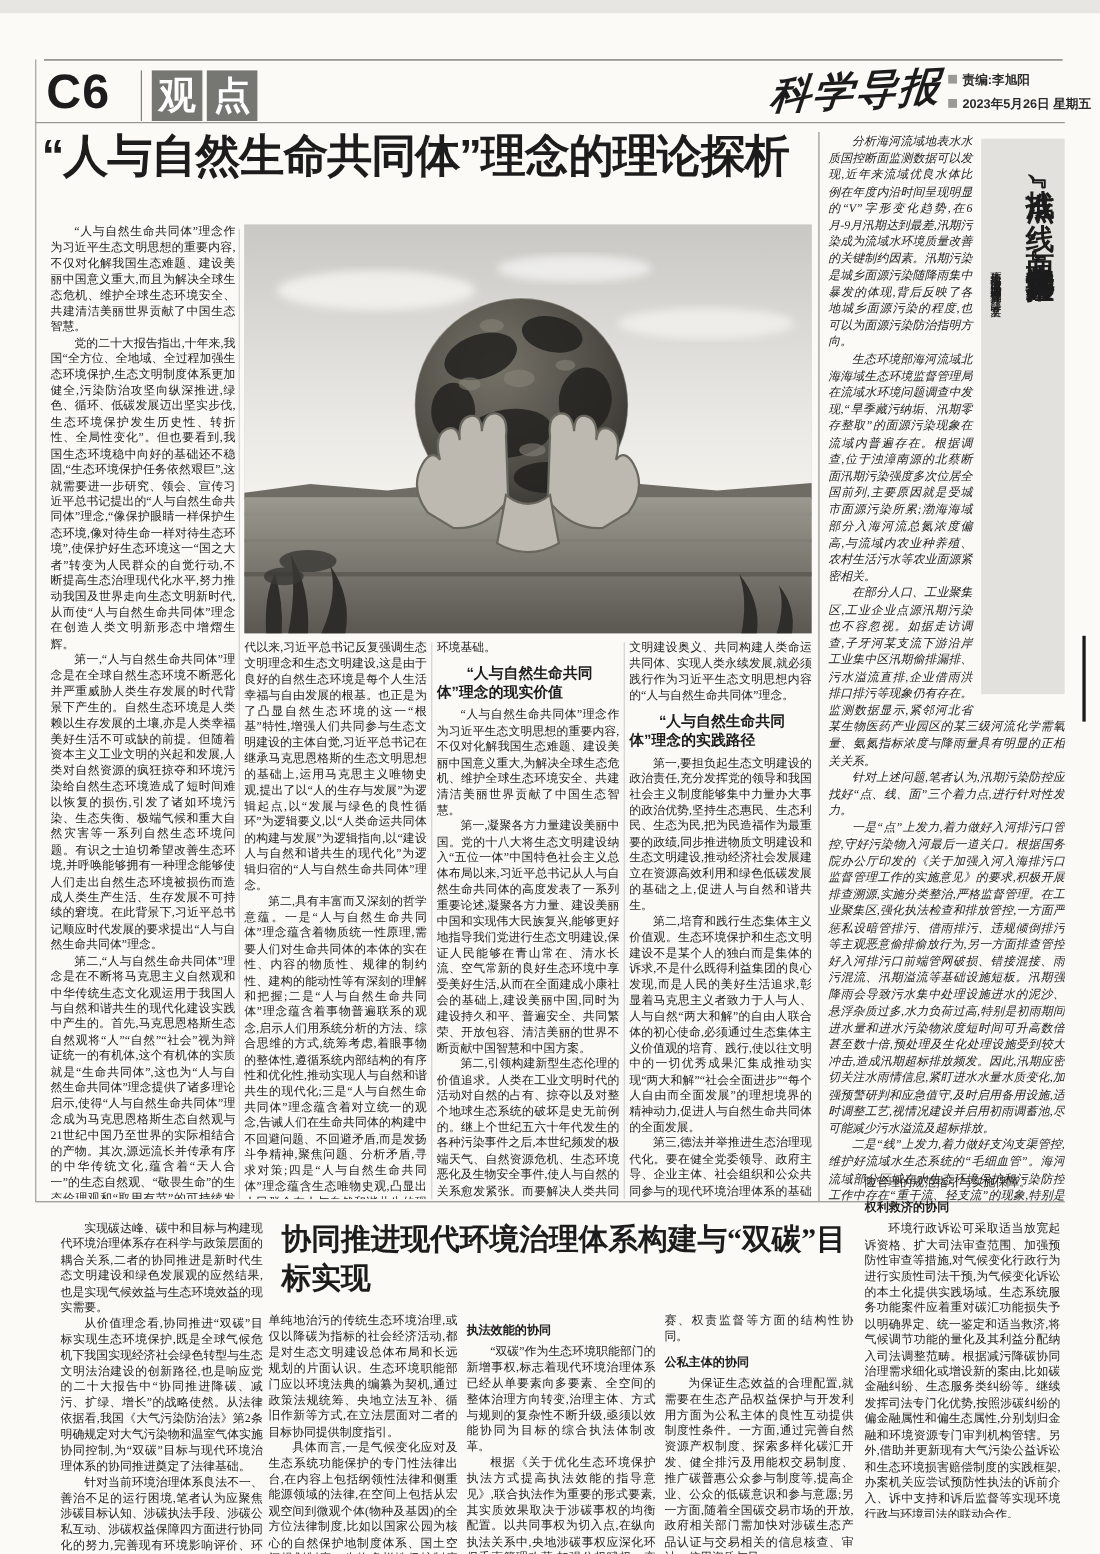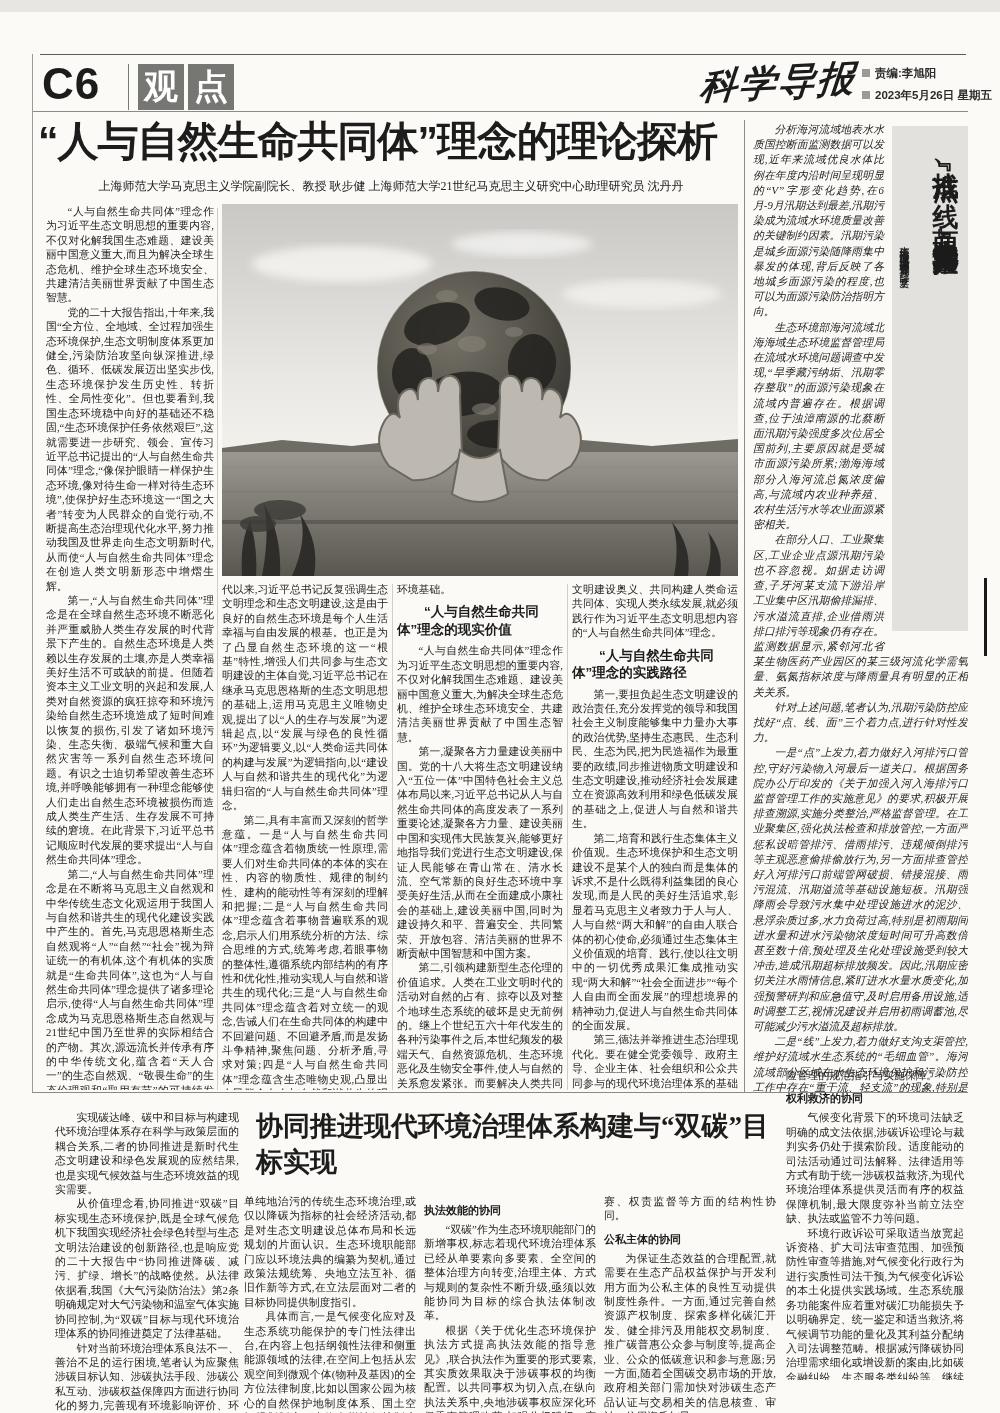--- a/index.html
+++ b/index.html
@@ -81,21 +81,20 @@
   <div id="masthead">科学导报</div>
   <div id="head-info">
     <div><span class="sq"></span><span>责编:李旭阳</span></div>
     <div><span class="sq"></span><span>2023年5月26日  星期五</span></div>
   </div>
   <div class="hair" id="head-rule"></div>
   <div class="hair" id="left-edge"></div>
   <div id="edge-mark"></div>
 
   <div id="main-headline">“人与自然生命共同体”理念的理论探析</div>
-  <div id="main-byline">上海师范大学马克思主义学院副院长、教授  耿步健    上海师范大学21世纪马克思主义研究中心助理研究员  沈丹丹</div>
 
   <div class="col" id="mcol1">
       <div class="blk-p">“人与自然生命共同体”理念作为习近平生态文明思想的重要内容,不仅对化解我国生态难题、建设美丽中国意义重大,而且为解决全球生态危机、维护全球生态环境安全、共建清洁美丽世界贡献了中国生态智慧。</div>
       <div class="blk-p">党的二十大报告指出,十年来,我国“全方位、全地域、全过程加强生态环境保护,生态文明制度体系更加健全,污染防治攻坚向纵深推进,绿色、循环、低碳发展迈出坚实步伐,生态环境保护发生历史性、转折性、全局性变化”。但也要看到,我国生态环境稳中向好的基础还不稳固,“生态环境保护任务依然艰巨”,这就需要进一步研究、领会、宣传习近平总书记提出的“人与自然生命共同体”理念,“像保护眼睛一样保护生态环境,像对待生命一样对待生态环境”,使保护好生态环境这一“国之大者”转变为人民群众的自觉行动,不断提高生态治理现代化水平,努力推动我国及世界走向生态文明新时代,从而使“人与自然生命共同体”理念在创造人类文明新形态中增熠生辉。</div>
       <div class="blk-p">第一,“人与自然生命共同体”理念是在全球自然生态环境不断恶化并严重威胁人类生存发展的时代背景下产生的。自然生态环境是人类赖以生存发展的土壤,亦是人类幸福美好生活不可或缺的前提。但随着资本主义工业文明的兴起和发展,人类对自然资源的疯狂掠夺和环境污染给自然生态环境造成了短时间难以恢复的损伤,引发了诸如环境污染、生态失衡、极端气候和重大自然灾害等一系列自然生态环境问题。有识之士迫切希望改善生态环境,并呼唤能够拥有一种理念能够使人们走出自然生态环境被损伤而造成人类生产生活、生存发展不可持续的窘境。在此背景下,习近平总书记顺应时代发展的要求提出“人与自然生命共同体”理念。</div>
       <div class="blk-p">第二,“人与自然生命共同体”理念是在不断将马克思主义自然观和中华传统生态文化观运用于我国人与自然和谐共生的现代化建设实践中产生的。首先,马克思恩格斯生态自然观将“人”“自然”“社会”视为辩证统一的有机体,这个有机体的实质就是“生命共同体”,这也为“人与自然生命共同体”理念提供了诸多理论启示,使得“人与自然生命共同体”理念成为马克思恩格斯生态自然观与21世纪中国乃至世界的实际相结合的产物。其次,源远流长并传承有序的中华传统文化,蕴含着“天人合一”的生态自然观、“敬畏生命”的生态伦理观和“取用有节”的可持续发展观,共同构成了中华传统生态文化,为“人与自然生命共同体”理念提供了丰富的思想滋养。</div>
     </div>
 
   <div id="photo">
     <svg width="516" height="372" viewBox="0 0 516 372">
@@ -219,17 +218,16 @@
       <div class="blk-p">根据《关于优化生态环境保护执法方式提高执法效能的指导意见》,联合执法作为重要的形式要素,其实质效果取决于涉碳事权的均衡配置。以共同事权为切入点,在纵向执法关系中,央地涉碳事权应深化环保垂直管理改革,加强分权赋权、变通激励和权责监管。依据资源禀赋和特色产业,在具有地缘或经济关联地区形成平等互惠、开放共赢的区域协调发展模式。在横向执法关系中,应混合运用硬性约束和软性激励措施对跨地区跨部门的涉碳共同事权进行优化配置。除了基于能源供需关系展开的区际协作或补偿活动,还包括在执法联动、信息共享、争议解决等方面的程序性协同,以及执法竞</div>
     </div>
   <div class="bcol" id="bcol4">
       <div class="blk-c">赛、权责监督等方面的结构性协同。</div>
       <div class="blk-h bottom-h">公私主体的协同</div>
       <div class="blk-p">为保证生态效益的合理配置,就需要在生态产品权益保护与开发利用方面为公私主体的良性互动提供制度性条件。一方面,通过完善自然资源产权制度、探索多样化碳汇开发、健全排污及用能权交易制度、推广碳普惠公众参与制度等,提高企业、公众的低碳意识和参与意愿;另一方面,随着全国碳交易市场的开放,政府相关部门需加快对涉碳生态产品认证与交易相关的信息核查、审计、信用资质与风</div>
     </div>
   <div class="bcol" id="bcol5">
       <div class="blk-c">险管理的规范指引与实施保障。</div>
       <div class="blk-h bottom-h">权利救济的协同</div>
-      <div class="blk-p">气候变化背景下的环境司法缺乏明确的成文法依据,涉碳诉讼理论与裁判实务仍处于摸索阶段。适度能动的司法活动通过司法解释、法律适用等方式有助于统一涉碳权益救济,为现代环境治理体系提供灵活而有序的权益保障机制,最大限度弥补当前立法空缺、执法或监管不力等问题。</div>
       <div class="blk-p">环境行政诉讼可采取适当放宽起诉资格、扩大司法审查范围、加强预防性审查等措施,对气候变化行政行为进行实质性司法干预,为气候变化诉讼的本土化提供实践场域。生态系统服务功能案件应着重对碳汇功能损失予以明确界定、统一鉴定和适当救济,将气候调节功能的量化及其利益分配纳入司法调整范畴。根据减污降碳协同治理需求细化或增设新的案由,比如碳金融纠纷、生态服务类纠纷等。继续发挥司法专门化优势,按照涉碳纠纷的偏金融属性和偏生态属性,分别划归金融和环境资源专门审判机构管辖。另外,借助并更新现有大气污染公益诉讼和生态环境损害赔偿制度的实践框架,办案机关应尝试预防性执法的诉前介入、诉中支持和诉后监督等实现环境行政与环境司法的联动合作。</div>
     </div>
 
 </div>
 
 </body></html>

